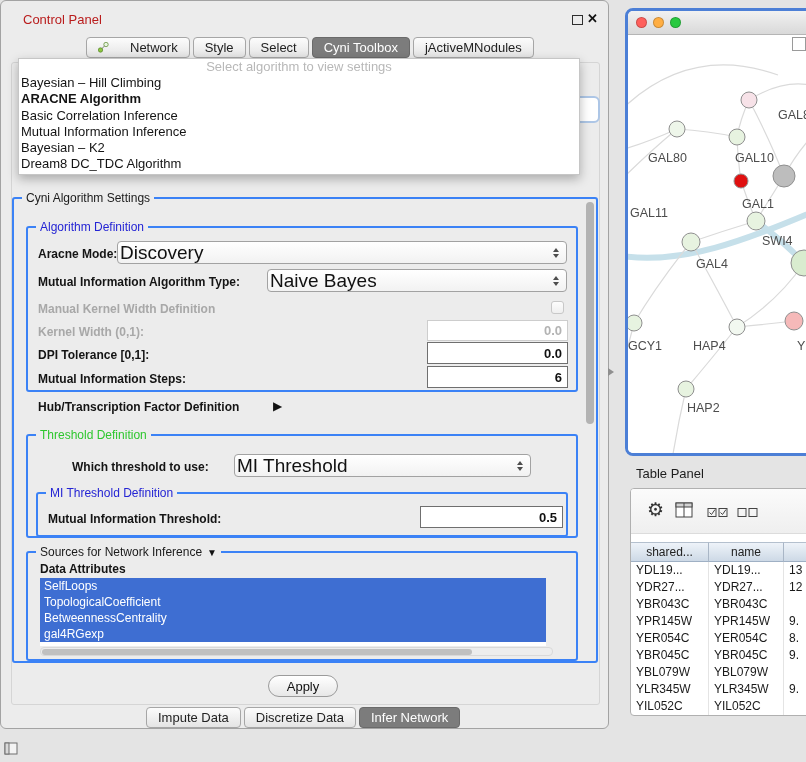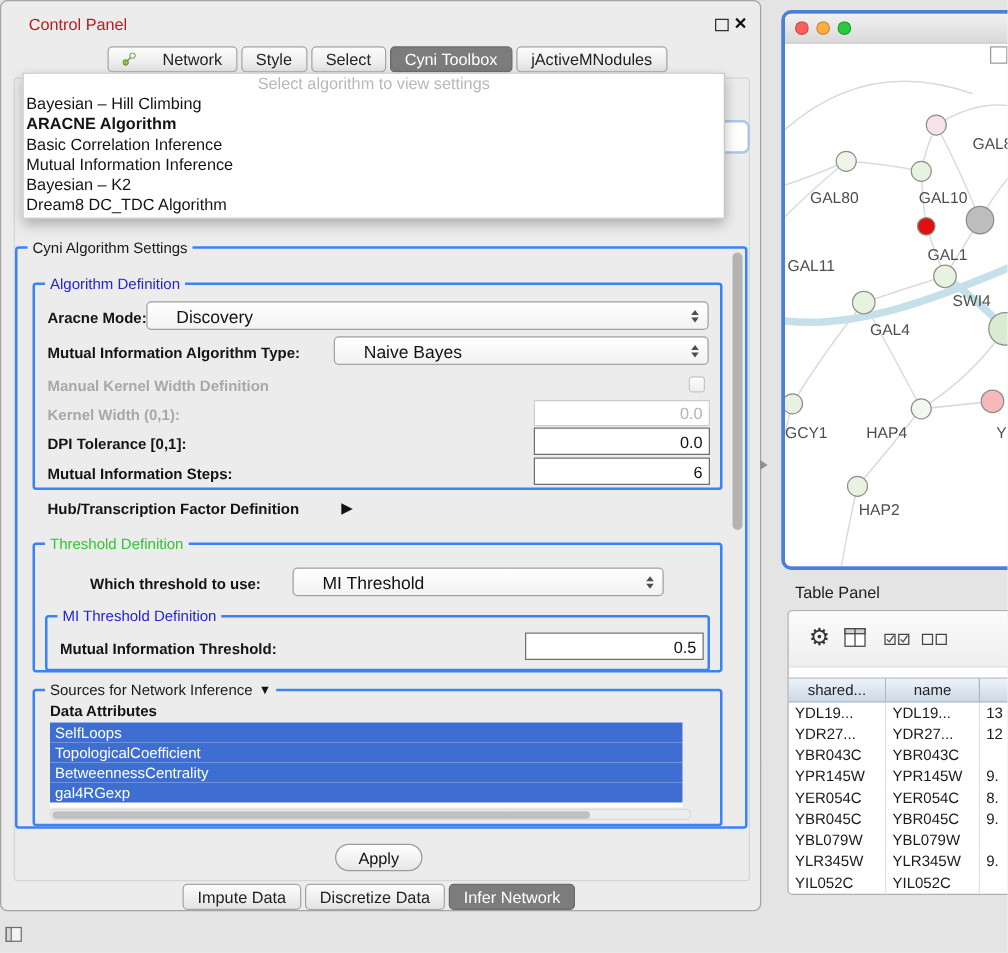--- a/index.html
+++ b/index.html
@@ -23,26 +23,26 @@
   .dd-item{height:16.3px;line-height:16.3px;font-size:13px;color:#141414;padding-left:2px;white-space:nowrap;}
   .dd-item.dd-sel{font-weight:bold;}
   .combo-frag{left:562px;top:96px;width:38px;height:27px;background:#fff;border:2px solid #adc6e6;border-radius:6px;z-index:2;box-sizing:border-box;}
   
   .fs{position:absolute;border:2px solid #3b82f6;border-radius:3px;box-sizing:border-box;z-index:3;}
   .fs-legend{position:absolute;top:-8px;left:8px;background:#ececec;padding:0 4px;font-size:12px;color:#1a1a1a;white-space:nowrap;display:flex;align-items:center;gap:4px;}
   .fs-legend.blue{color:#2424d4;}
   .fs-legend.green{color:#2ec72e;}
   .lbl{font-size:12px;font-weight:bold;color:#141414;white-space:nowrap;z-index:4;}
   .lbl.dis{color:#a8a8a8;}
-  .combo{background:linear-gradient(#ffffff,#f2f2f2);border:1px solid #a2a2a2;border-radius:4px;display:flex;align-items:center;font-size:14px;color:#111;padding-left:23px;box-sizing:border-box;z-index:4;}
+  .combo{background:linear-gradient(#ffffff,#f2f2f2);border:1px solid #a2a2a2;border-radius:4px;display:flex;align-items:center;font-size:19px;color:#111;padding-left:2px;box-sizing:border-box;z-index:4;}
   .combo .val{flex:1;}
   .stepper{width:15px;margin-right:3px;display:flex;flex-direction:column;align-items:center;gap:2px;}
   .tri-up{width:0;height:0;border-left:3.5px solid transparent;border-right:3.5px solid transparent;border-bottom:4.5px solid #4d4d4d;}
   .tri-dn{width:0;height:0;border-left:3.5px solid transparent;border-right:3.5px solid transparent;border-top:4.5px solid #4d4d4d;}
-  .field{background:#fff;border:1px solid #6f6f6f;font-size:13px;color:#111;display:flex;align-items:center;justify-content:flex-end;padding:0 5px;box-sizing:border-box;z-index:4;}
+  .field{background:#fff;border:1px solid #6f6f6f;font-size:13px;color:#111;display:flex;align-items:center;justify-content:flex-end;padding:0 5px;box-sizing:border-box;z-index:4;font-weight:bold;}
   .field.dis{border-color:#cdcdcd;color:#b3b3b3;}
   .checkbox{width:13px;height:13px;border:1px solid #c8c8c8;border-radius:3px;background:linear-gradient(#fdfdfd,#efefef);box-sizing:border-box;z-index:4;}
   .arrow-glyph{font-size:12px;color:#111;z-index:4;}
   
   .attr-list{z-index:4;background:#fff;}
   .attr-item{height:16px;line-height:16px;background:#3e6ed2;color:#fff;font-size:12px;padding-left:4px;white-space:nowrap;overflow:hidden;}
   .hscroll{background:#ededed;border:1px solid #d9d9d9;border-radius:4px;box-sizing:border-box;z-index:4;}
   .hthumb{position:absolute;left:1px;top:1px;height:6px;width:430px;background:#c0c0c0;border-radius:3px;}
   .vscroll{z-index:5;}
   .vthumb{position:absolute;left:1px;top:2px;width:8px;height:222px;background:#b3b3b3;border-radius:4px;}

